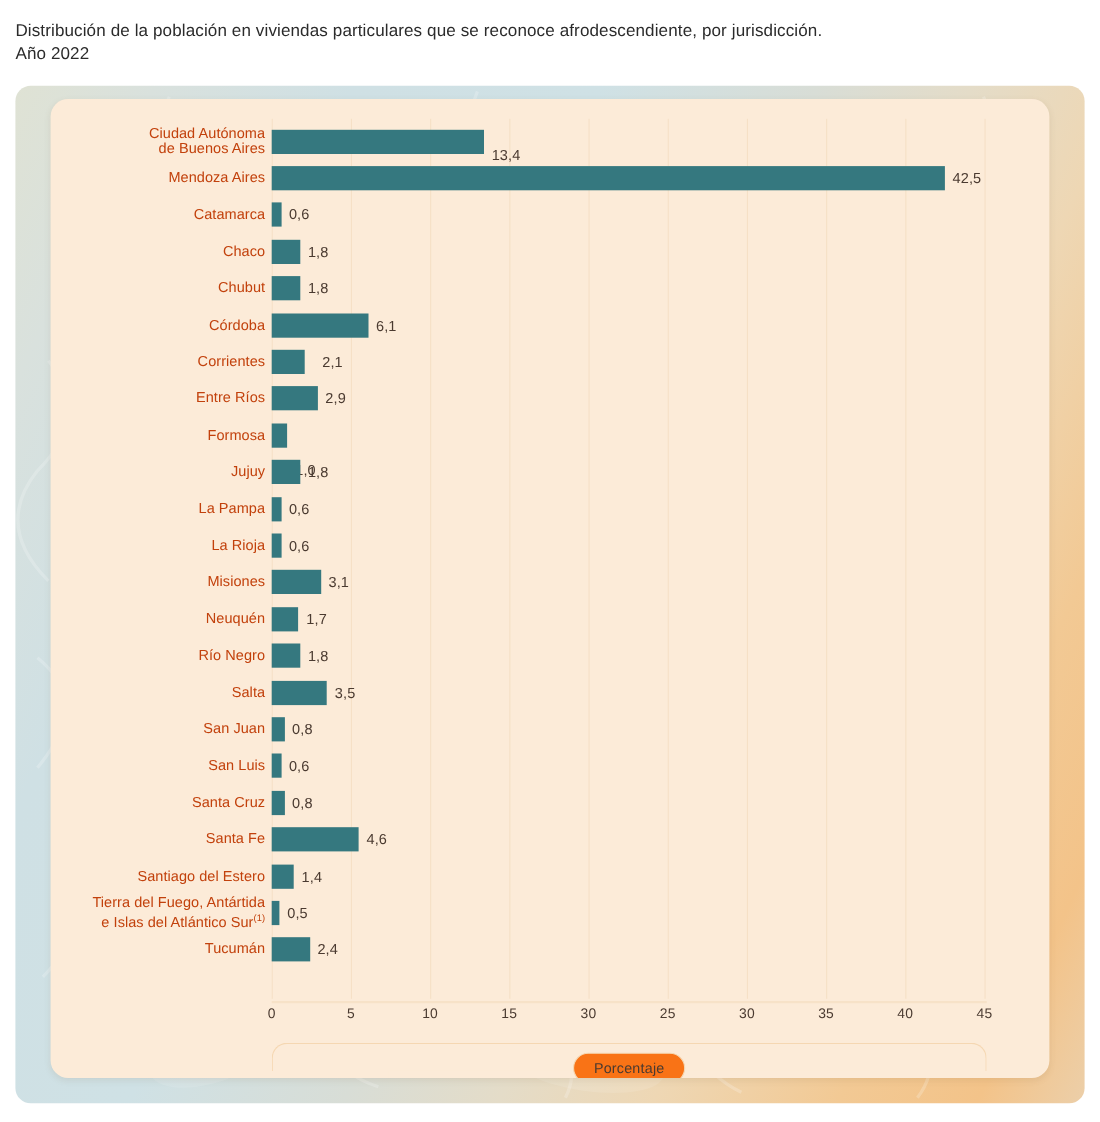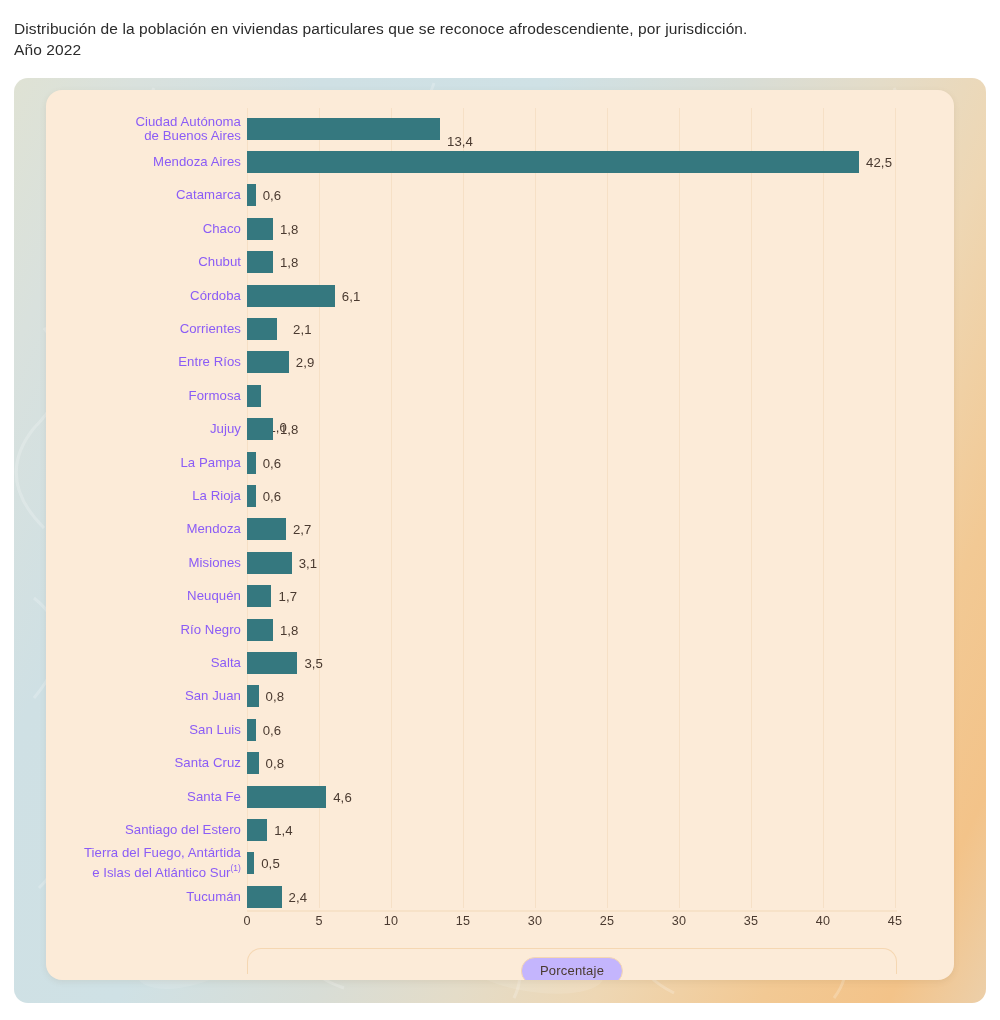--- a/index.html
+++ b/index.html
@@ -105,21 +105,21 @@
     height: 33.4px;
   }
   .row-label {
     position: absolute;
     right: 713px;  
     top: 50%;
     transform: translateY(-50%);
     text-align: right;
     font-size: 13.2px;
     line-height: 14.5px;
-    color: #8b5cf6;
+    color: #c2410c;
     white-space: pre-line;
     letter-spacing: 0.05px;
   }
   .row-label .fn {
     font-size: 8.5px;
     vertical-align: super;
   }
   .bar {
     position: absolute;
     left: 201px;
@@ -192,21 +192,21 @@
     background: #fcebd8;
   }
   #axis-caption-pill {
     position: absolute;
     left: 50%;
     transform: translateX(-50%);
     top: 9px;
     padding: 5px 18px 6px;
     border: 1.6px solid #f5d7b2;
     border-radius: 16px;
-    background: #c4b5fd;
+    background: #f97316;
     font-size: 13px;
     color: #4a3a30;
     letter-spacing: 0.2px;
     white-space: nowrap;
   }
 </style>
 </head>
 <body>
 
 <div id="title-block">
@@ -316,25 +316,20 @@
           <div class="row-label">La Pampa</div>
           <div class="bar" style="width: 8.64px; background: rgb(53, 120, 127);"></div>
           <div class="bar-value" style="left: 216.64px;">0,6</div>
         </div>
         <div class="row">
           <div class="row-label">La Rioja</div>
           <div class="bar" style="width: 8.64px; background: rgb(53, 120, 127);"></div>
           <div class="bar-value" style="left: 216.64px;">0,6</div>
         </div>
         <div class="row">
-          <div class="row-label">Mendoza</div>
-          <div class="bar" style="width: 38.88px; background: rgb(53, 120, 127);"></div>
-          <div class="bar-value" style="left: 246.88px;">2,7</div>
-        </div>
-        <div class="row">
           <div class="row-label">Misiones</div>
           <div class="bar" style="width: 44.64px; background: rgb(53, 120, 127);"></div>
           <div class="bar-value" style="left: 252.64px;">3,1</div>
         </div>
         <div class="row">
           <div class="row-label">Neuquén</div>
           <div class="bar" style="width: 24.48px; background: rgb(53, 120, 127);"></div>
           <div class="bar-value" style="left: 232.48px;">1,7</div>
         </div>
         <div class="row">

